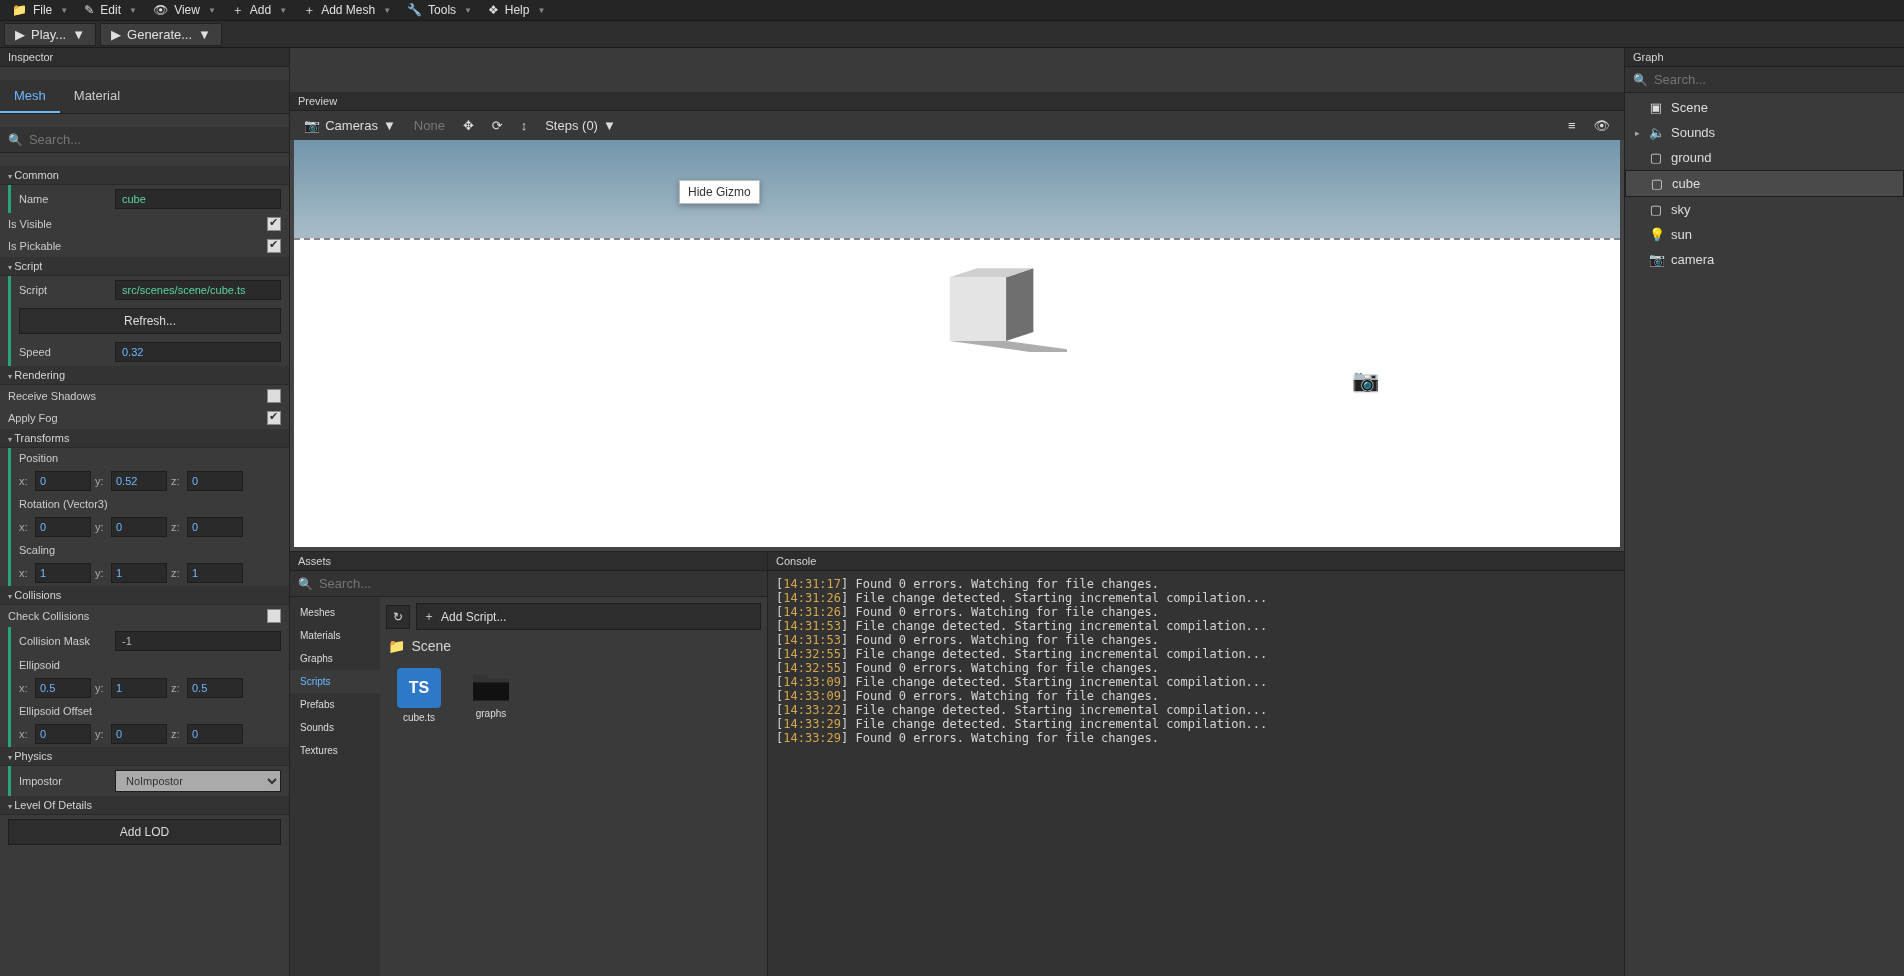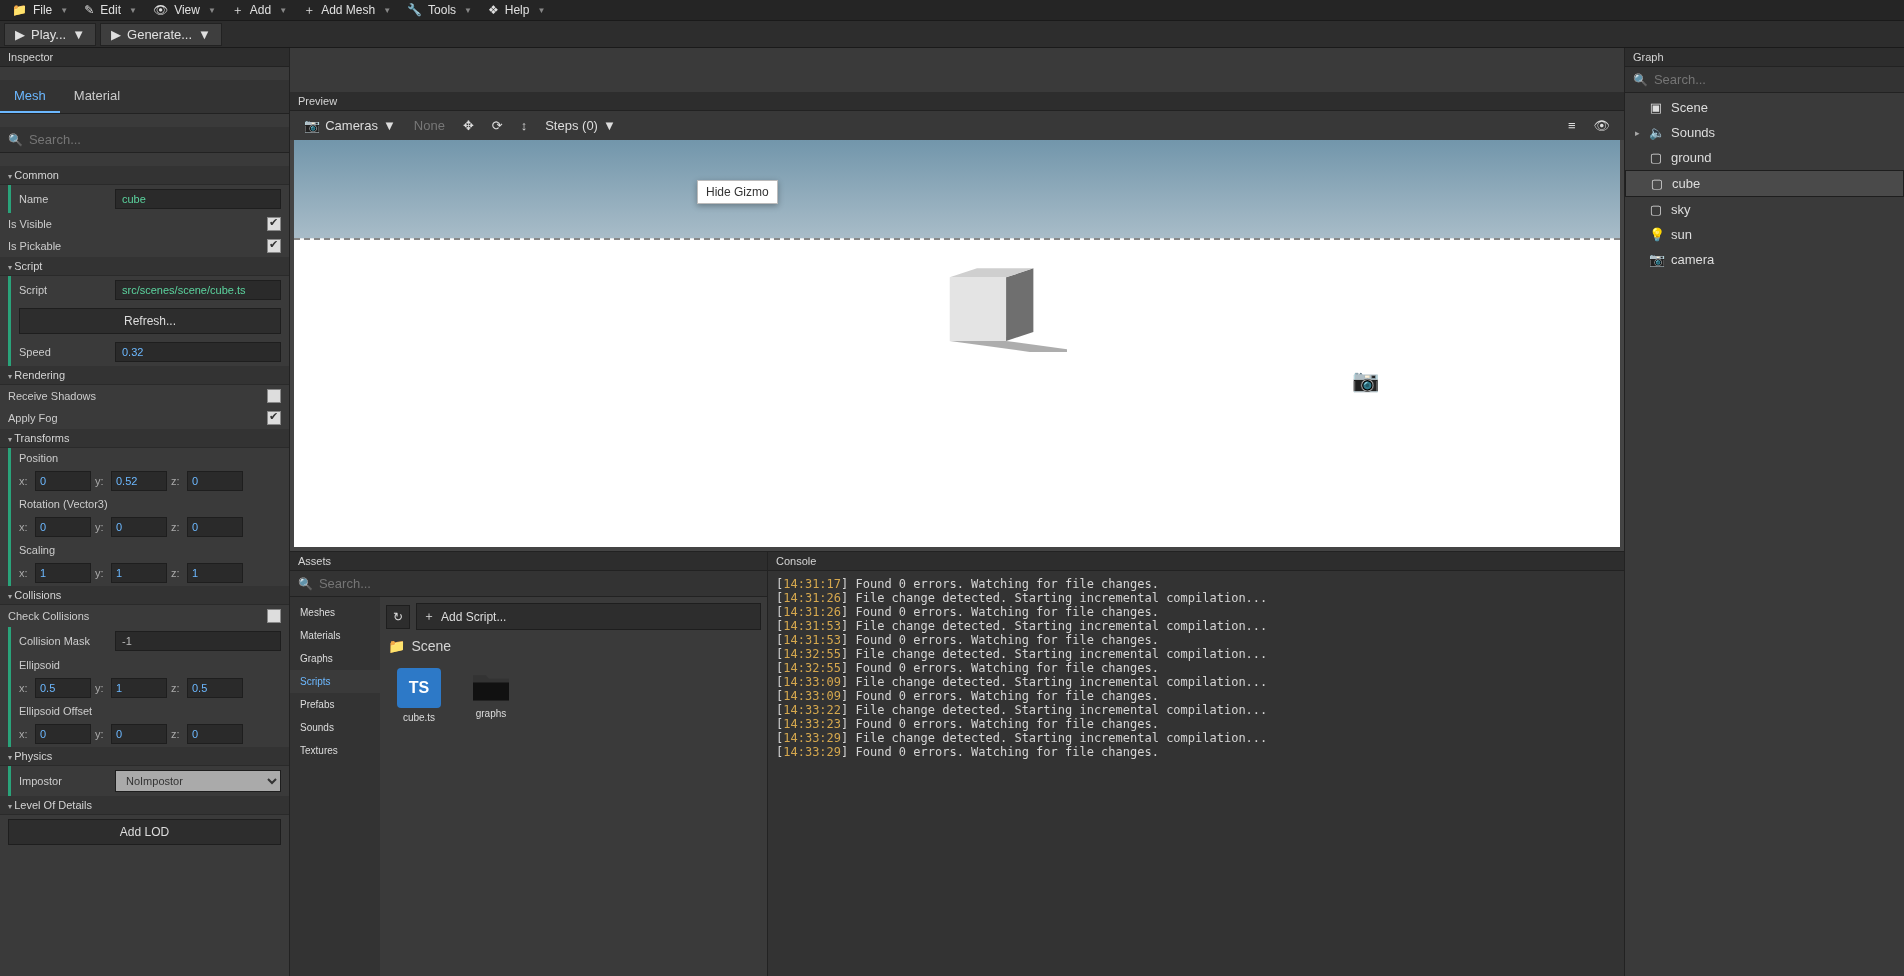--- a/index.html
+++ b/index.html
@@ -50,21 +50,21 @@
 .sel { flex:1; background:#aaa; border:1px solid #1e1e1e; padding:3px 6px; color:#333; font-size:11px;}
 
 .preview { height:460px; background:#444; display:flex; flex-direction:column; border-bottom:1px solid #222;}
 .prev-toolbar { display:flex; align-items:center; padding:3px 6px; background:#383838; gap:2px;}
 .tool-btn { display:flex; align-items:center; gap:5px; padding:4px 8px; font-size:13px; color:#ddd; cursor:pointer;}
 .tool-btn.fade { color:#777;}
 .viewport { flex:1; background:linear-gradient(to bottom, #7296ab 0%, #a8bcc8 24%, #ffffff 24.3%, #ffffff 100%); position:relative; margin:0 4px 4px 4px; overflow:hidden;}
 .dashed-line { position:absolute; top:24%; left:0; right:0; height:0; border-top:2px dashed #888;}
 .cube3d { position:absolute; left:53%; top:42%; width:140px; height:100px; transform:translate(-50%,-50%);}
 .cam-icon { position:absolute; right:240px; top:56%; font-size:22px; color:#111;}
-.tooltip { position:absolute; top:40px; left:403px; background:#fff; color:#333; padding:4px 8px; font-size:12px; border:1px solid #bbb; box-shadow:0 2px 6px rgba(0,0,0,0.3);}
+.tooltip { position:absolute; top:40px; left:385px; background:#fff; color:#333; padding:4px 8px; font-size:12px; border:1px solid #bbb; box-shadow:0 2px 6px rgba(0,0,0,0.3);}
 
 .bottom { flex:1; display:flex;}
 .assets { width:478px; display:flex; flex-direction:column; border-right:1px solid #222;}
 .assets-body { flex:1; display:flex;}
 .asset-cats { width:90px; background:#333; padding-top:4px;}
 .asset-cat { padding:6px 10px; font-size:10px; color:#ddd; cursor:pointer;}
 .asset-cat.active { color:#6cb8ff; background:#3a3a3a;}
 .asset-main { flex:1; background:#3a3a3a; padding:2px;}
 .asset-tb { display:flex; align-items:center; gap:6px; padding:4px;}
 .asset-tb .ref { background:#2d2d2d; border:1px solid #1e1e1e; padding:4px 6px; color:#ddd; cursor:pointer;}
@@ -380,21 +380,20 @@
             <div class="log-line">[<span class="ts">14:31:17</span>] Found 0 errors. Watching for file changes.</div>
             <div class="log-line">[<span class="ts">14:31:26</span>] File change detected. Starting incremental compilation...</div>
             <div class="log-line">[<span class="ts">14:31:26</span>] Found 0 errors. Watching for file changes.</div>
             <div class="log-line">[<span class="ts">14:31:53</span>] File change detected. Starting incremental compilation...</div>
             <div class="log-line">[<span class="ts">14:31:53</span>] Found 0 errors. Watching for file changes.</div>
             <div class="log-line">[<span class="ts">14:32:55</span>] File change detected. Starting incremental compilation...</div>
             <div class="log-line">[<span class="ts">14:32:55</span>] Found 0 errors. Watching for file changes.</div>
             <div class="log-line">[<span class="ts">14:33:09</span>] File change detected. Starting incremental compilation...</div>
             <div class="log-line">[<span class="ts">14:33:09</span>] Found 0 errors. Watching for file changes.</div>
             <div class="log-line">[<span class="ts">14:33:22</span>] File change detected. Starting incremental compilation...</div>
-            <div class="log-line">[<span class="ts">14:33:23</span>] Found 0 errors. Watching for file changes.</div>
             <div class="log-line">[<span class="ts">14:33:29</span>] File change detected. Starting incremental compilation...</div>
             <div class="log-line">[<span class="ts">14:33:29</span>] Found 0 errors. Watching for file changes.</div>
           </div>
       </div>
     </div>
   </div>
 
   <div class="graph">
     <div class="panel-title">Graph</div>
     <div class="search-row">

